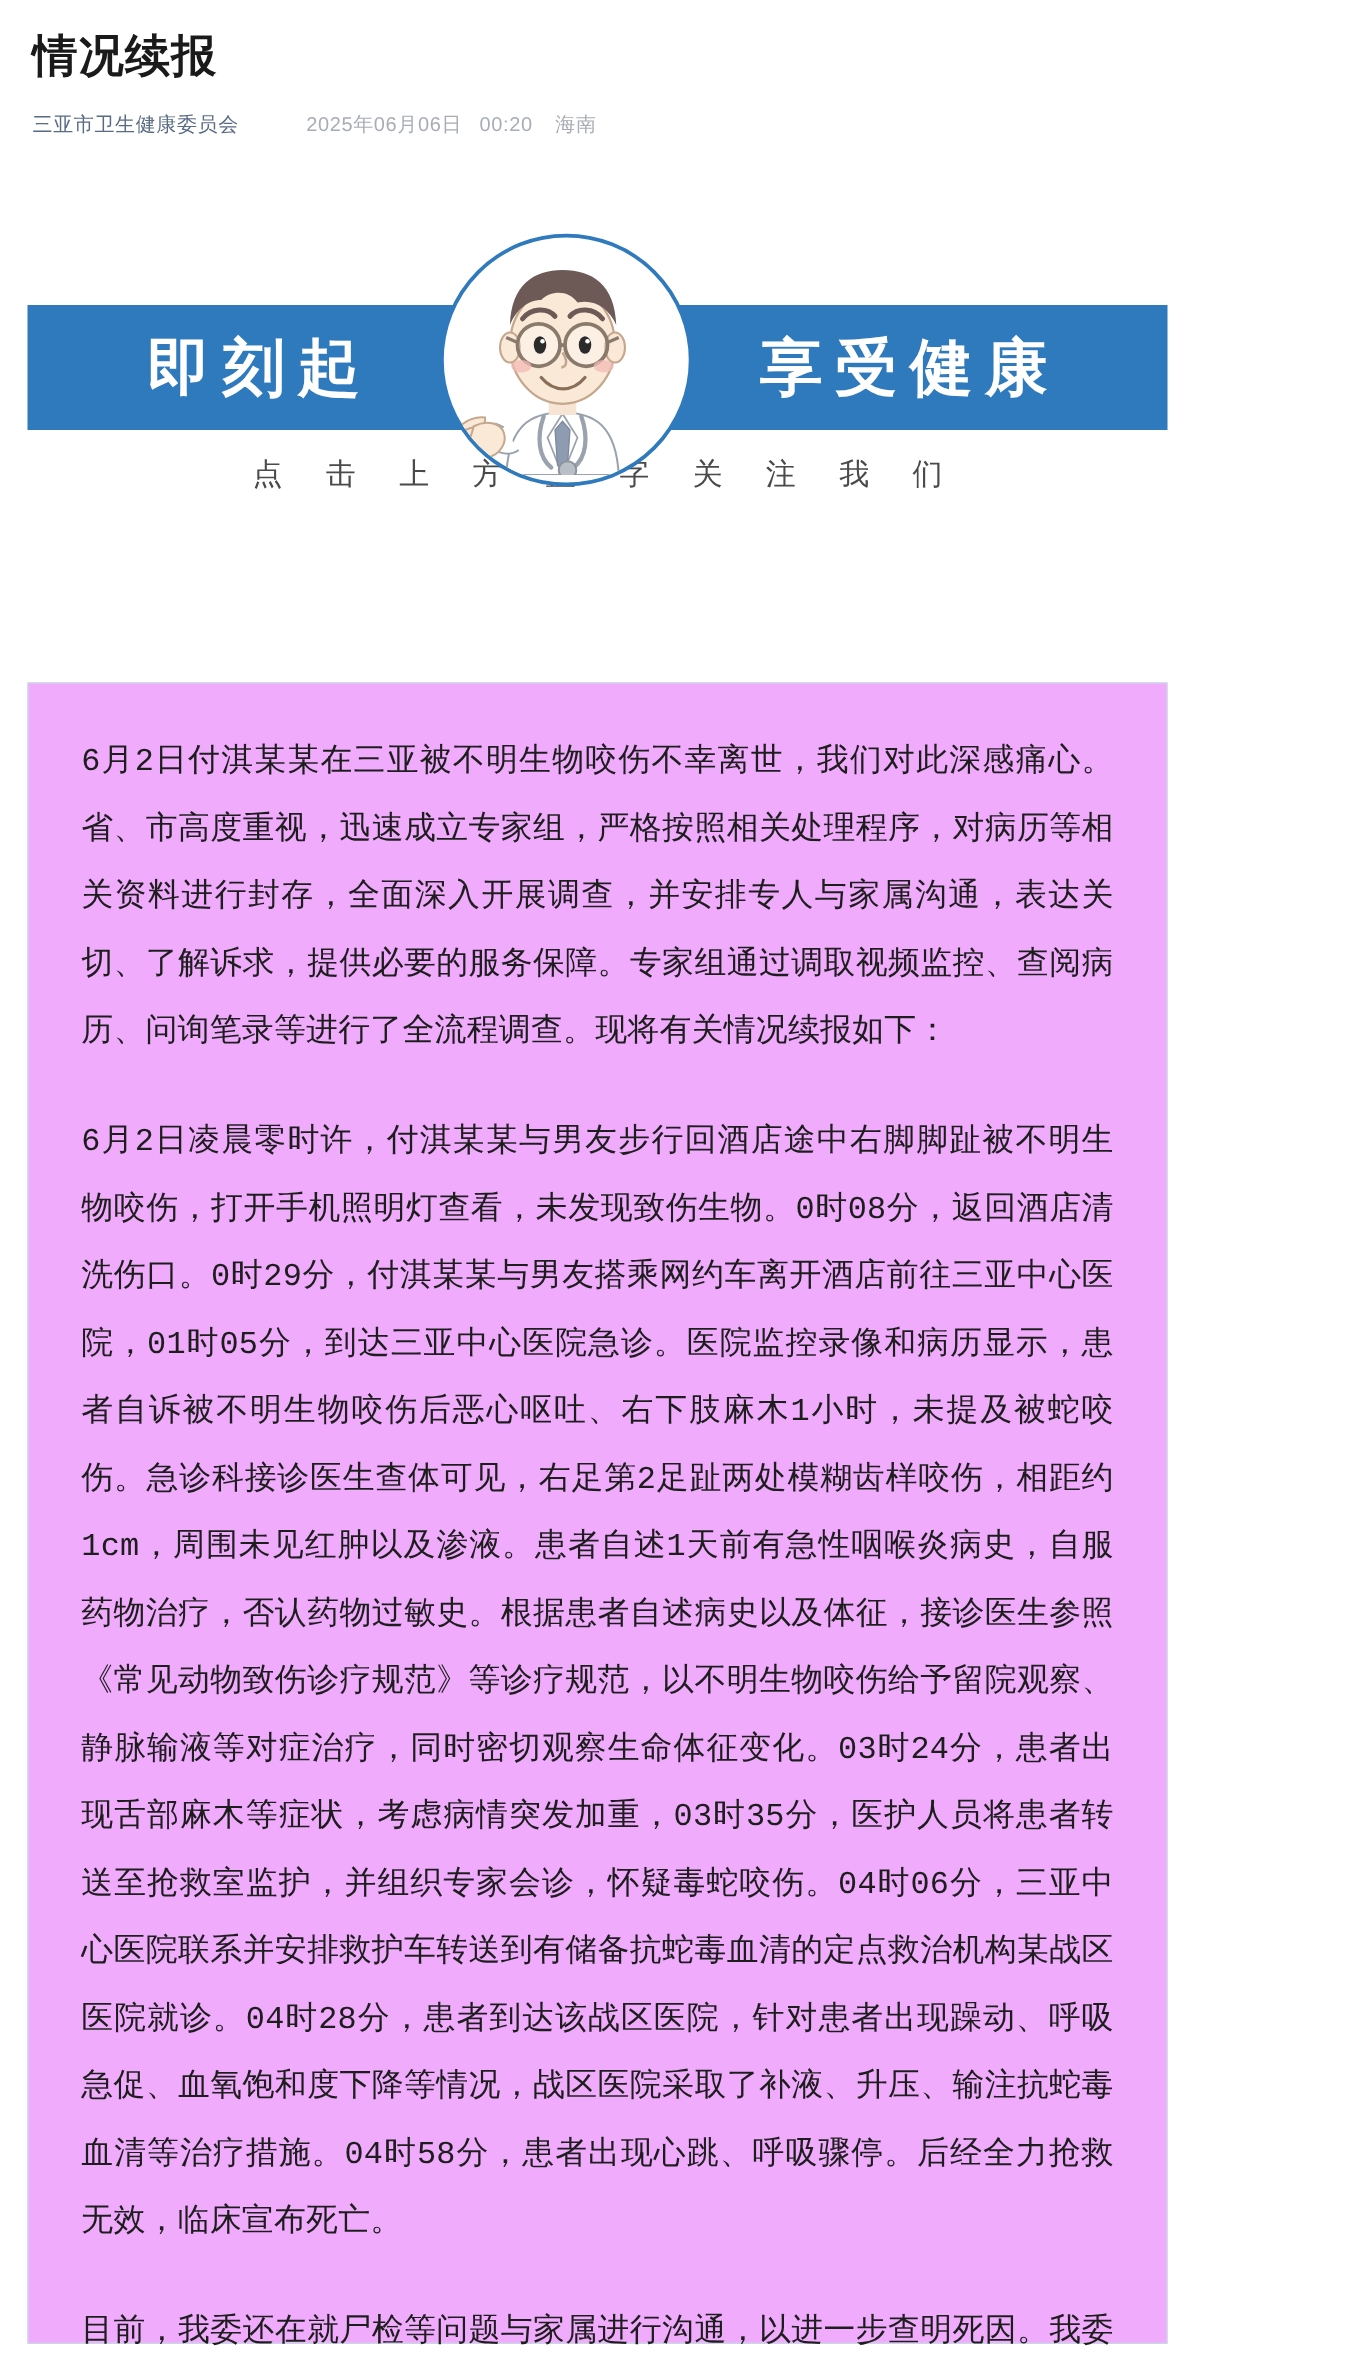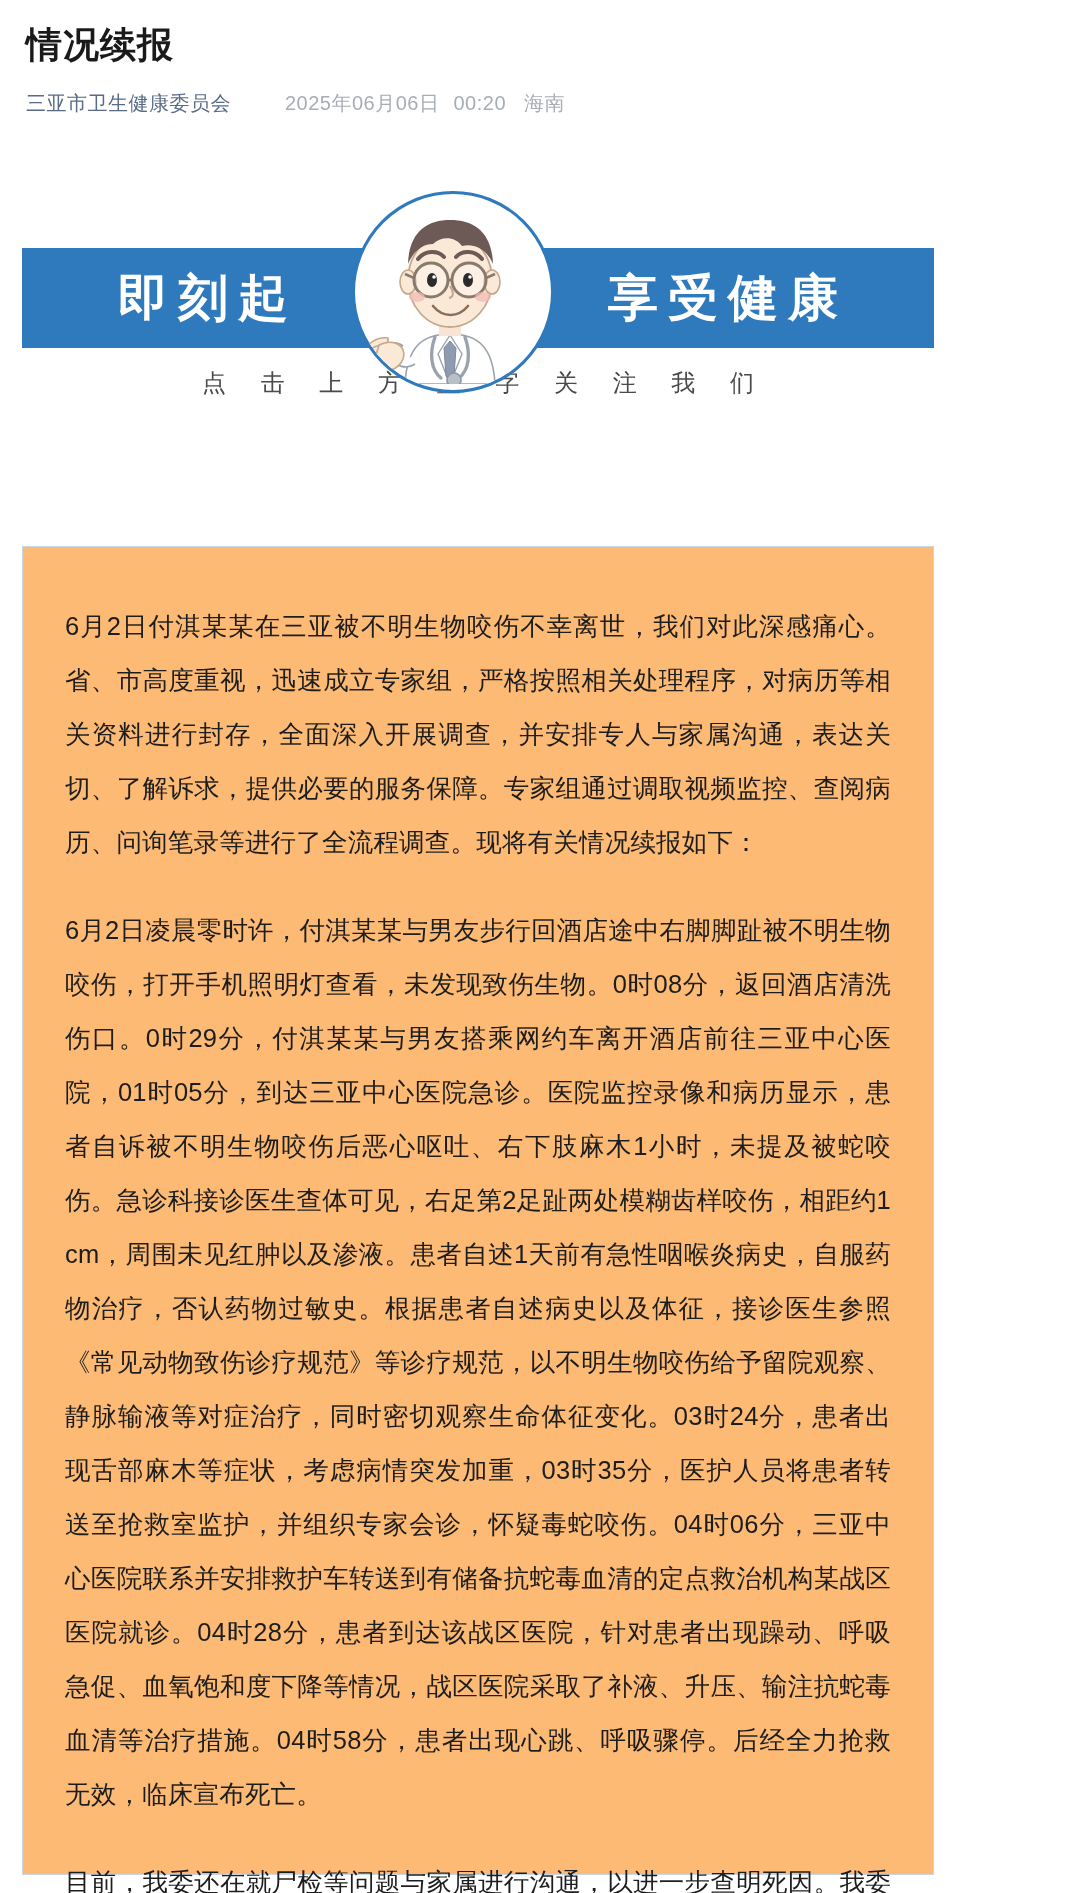--- a/index.html
+++ b/index.html
@@ -29,21 +29,21 @@
     font-size: 36px;
     font-weight: bold;
     letter-spacing: 1px;
     color: #1a1a1a;
     line-height: 1.25;
     margin: 0 0 26px 0;
   }
   .byline {
     display: flex;
     align-items: baseline;
-    font-size: 20px;
+    font-size: 16px;
     line-height: 1;
     white-space: nowrap;
   }
   .byline-source {
     color: #5a6b86;
     margin-right: 18px;
     letter-spacing: 0.5px;
   }
   .byline-date {
     color: #a8adb5;
@@ -121,24 +121,25 @@
     text-indent: 14px;
   }
 
   
   .content-box {
     position: absolute;
     left: 22px;
     right: 22px;
     top: 546px;
     bottom: 18px;
-    background: #fdba74;
+    background: #f0abfc;
     border: 1px solid #c9d6e6;
     box-sizing: border-box;
-    padding: 52px 42px 26px 42px;
+    padding: 36px 42px 26px 42px;
+    font-family: Liberation Mono, monospace;
   }
   .content-box p {
     margin: 0 0 34px 0;
     font-size: 25.5px;
     line-height: 54px;
     color: #1d1d1d;
     text-align: justify;
     letter-spacing: 0.2px;
     word-break: break-all;
   }

